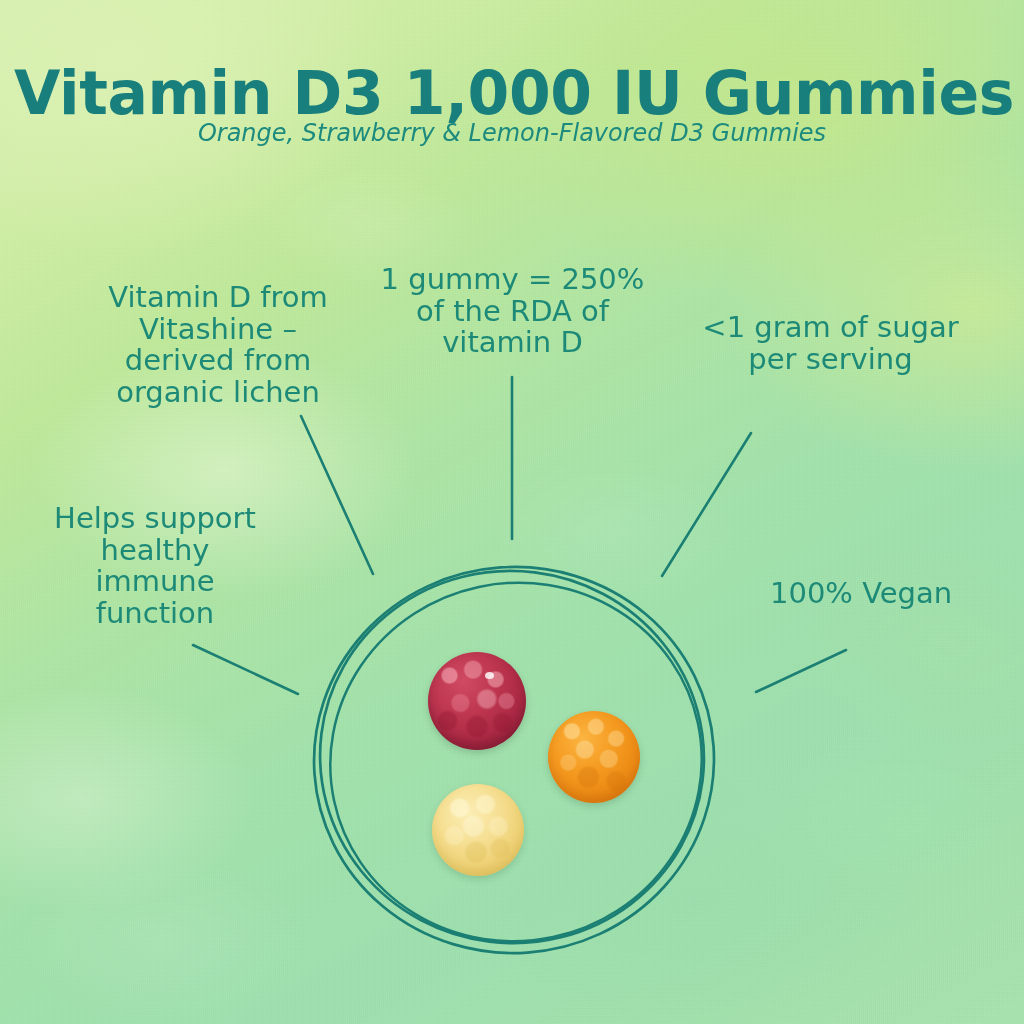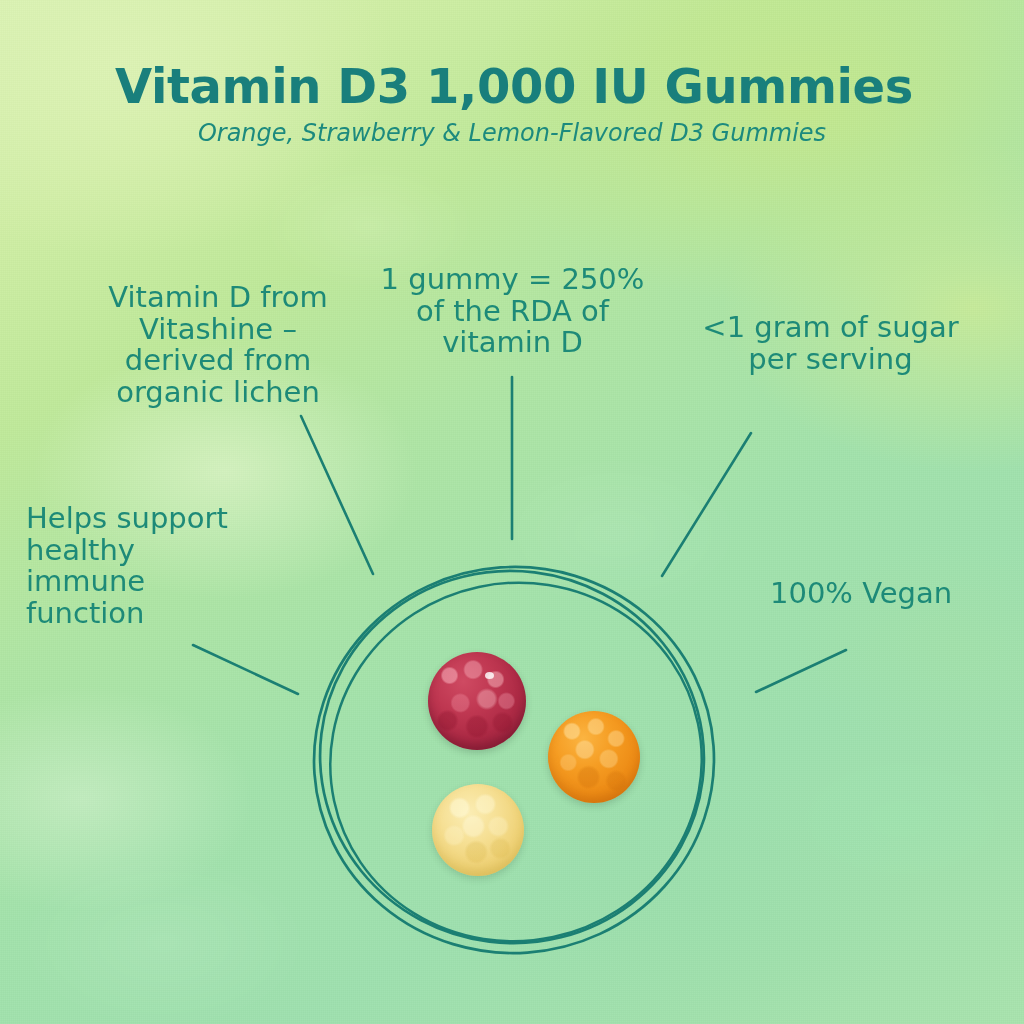--- a/index.html
+++ b/index.html
@@ -64,21 +64,21 @@
     opacity: 0.55;
   }
 
   
   .title {
     position: absolute;
     left: 4px;
     right: 0;
     top: 58px;
     text-align: center;
-    font-size: 48px;
+    font-size: 60px;
     font-weight: 800;
     letter-spacing: -0.4px;
     color: #197f7c;
   }
   .subtitle {
     position: absolute;
     left: 0;
     right: 0;
     top: 119px;
     text-align: center;
@@ -92,21 +92,21 @@
     position: absolute;
     color: #1d8a78;
     font-size: 29px;
     line-height: 1.09;
     font-weight: 400;
     white-space: pre-line;
   }
   .c-lichen  { left: 68px;  top: 282px; width: 300px; text-align: center; }
   .c-rda     { left: 360px; top: 252px; width: 305px; text-align: center; margin-top: 12px; }
   .c-sugar   { left: 678px; top: 312px; width: 305px; text-align: center; }
-  .c-immune  { left: 26px;  top: 503px; width: 258px; }
+  .c-immune  { left: 26px;  top: 503px; width: 258px; text-align: center; }
   .c-vegan   { left: 770px; top: 578px; width: 232px; text-align: left; }
 
   
   #art {
     position: absolute;
     inset: 0;
   }
 
   
   .gummy {

